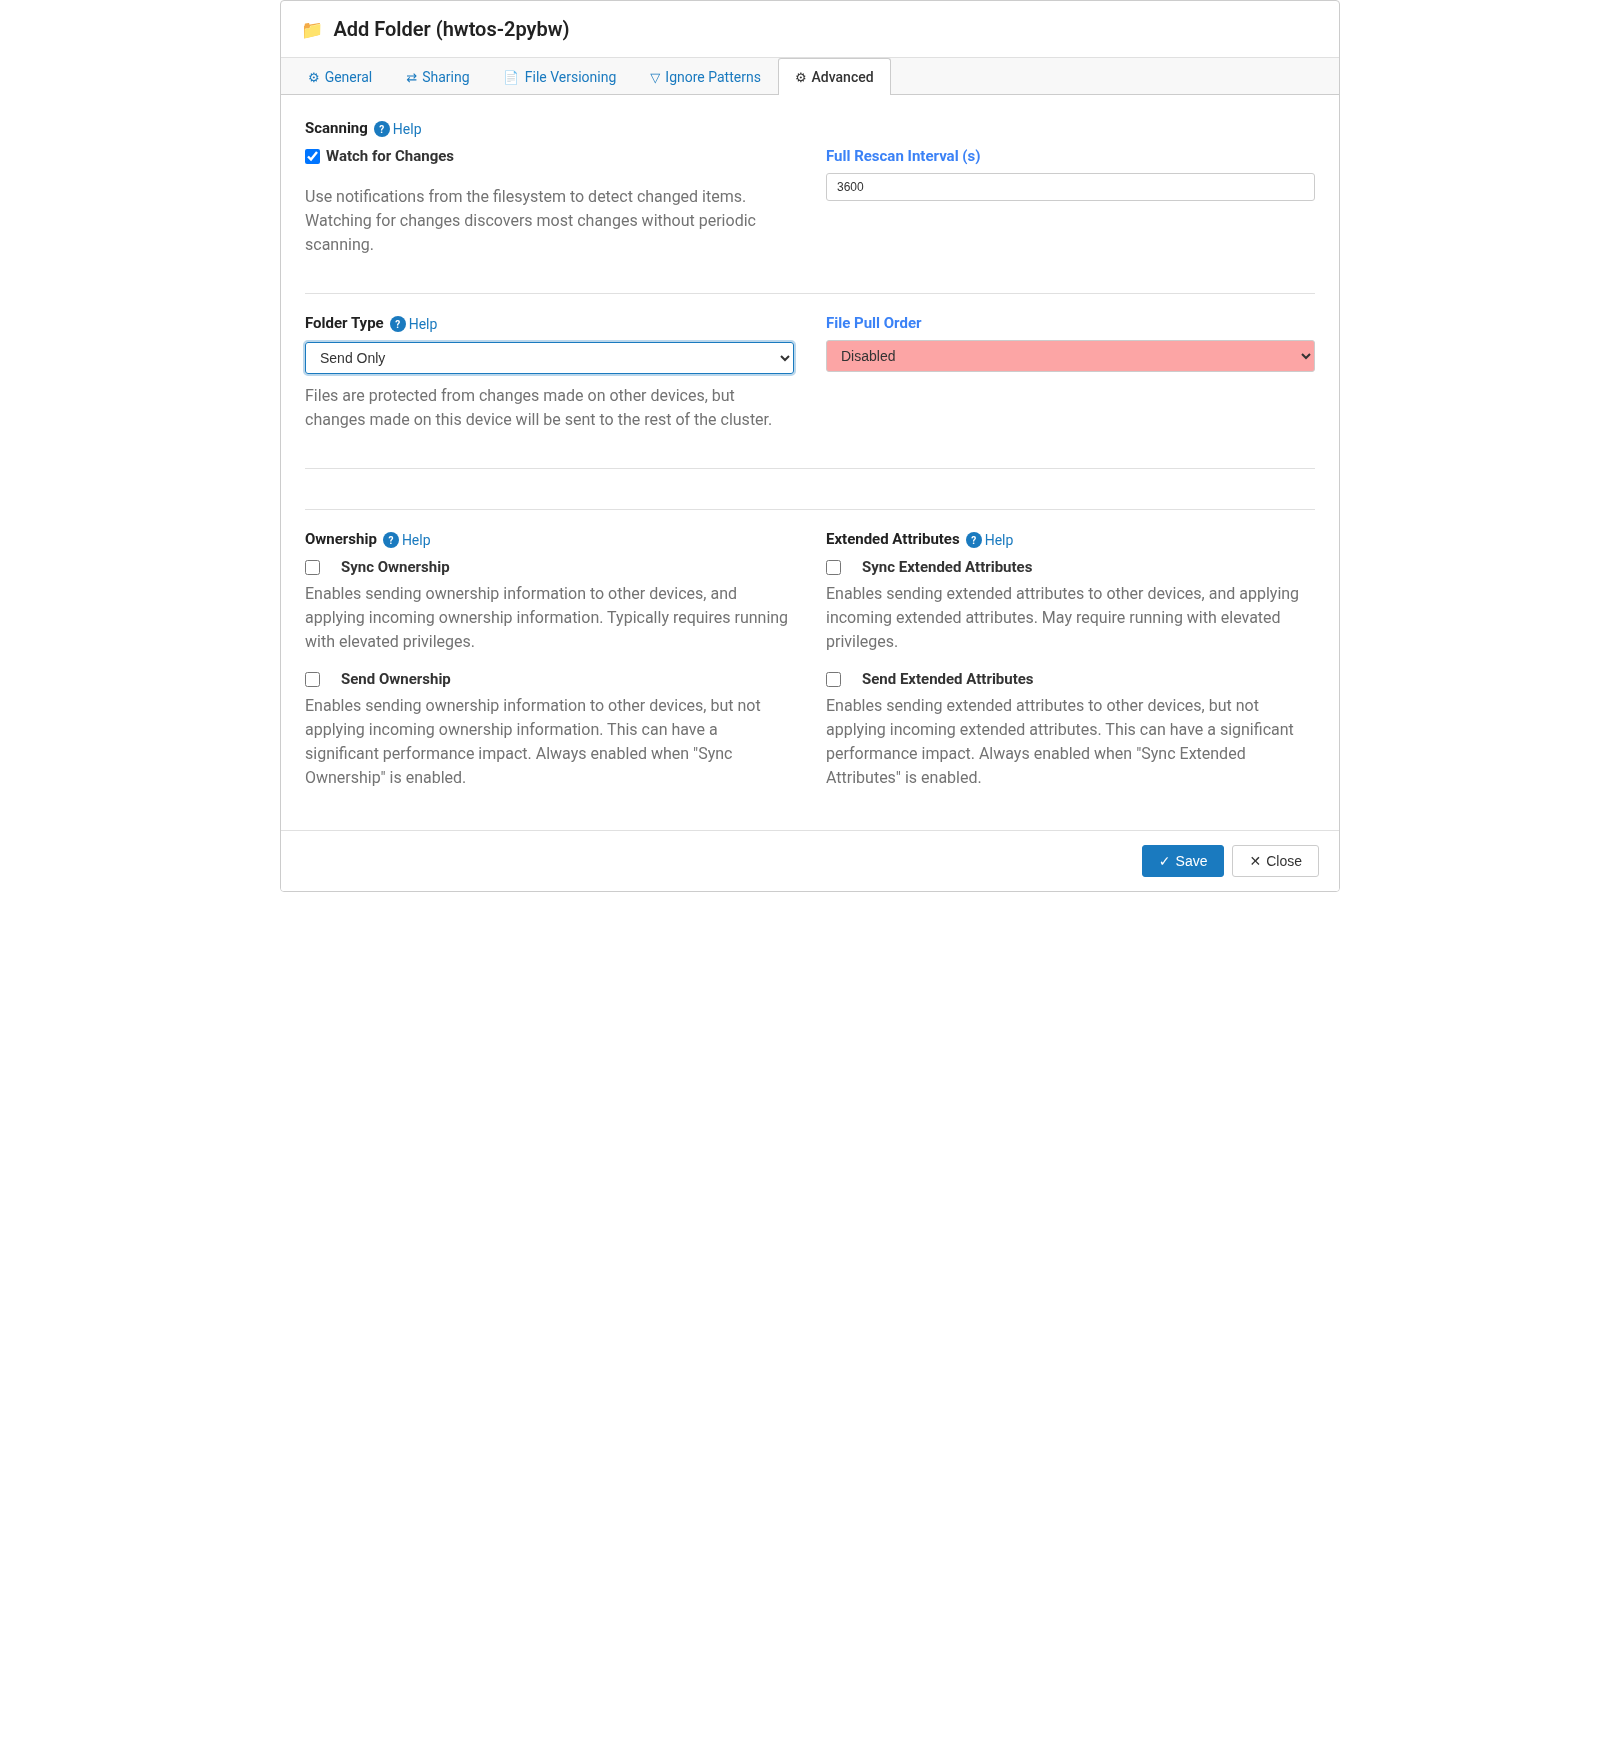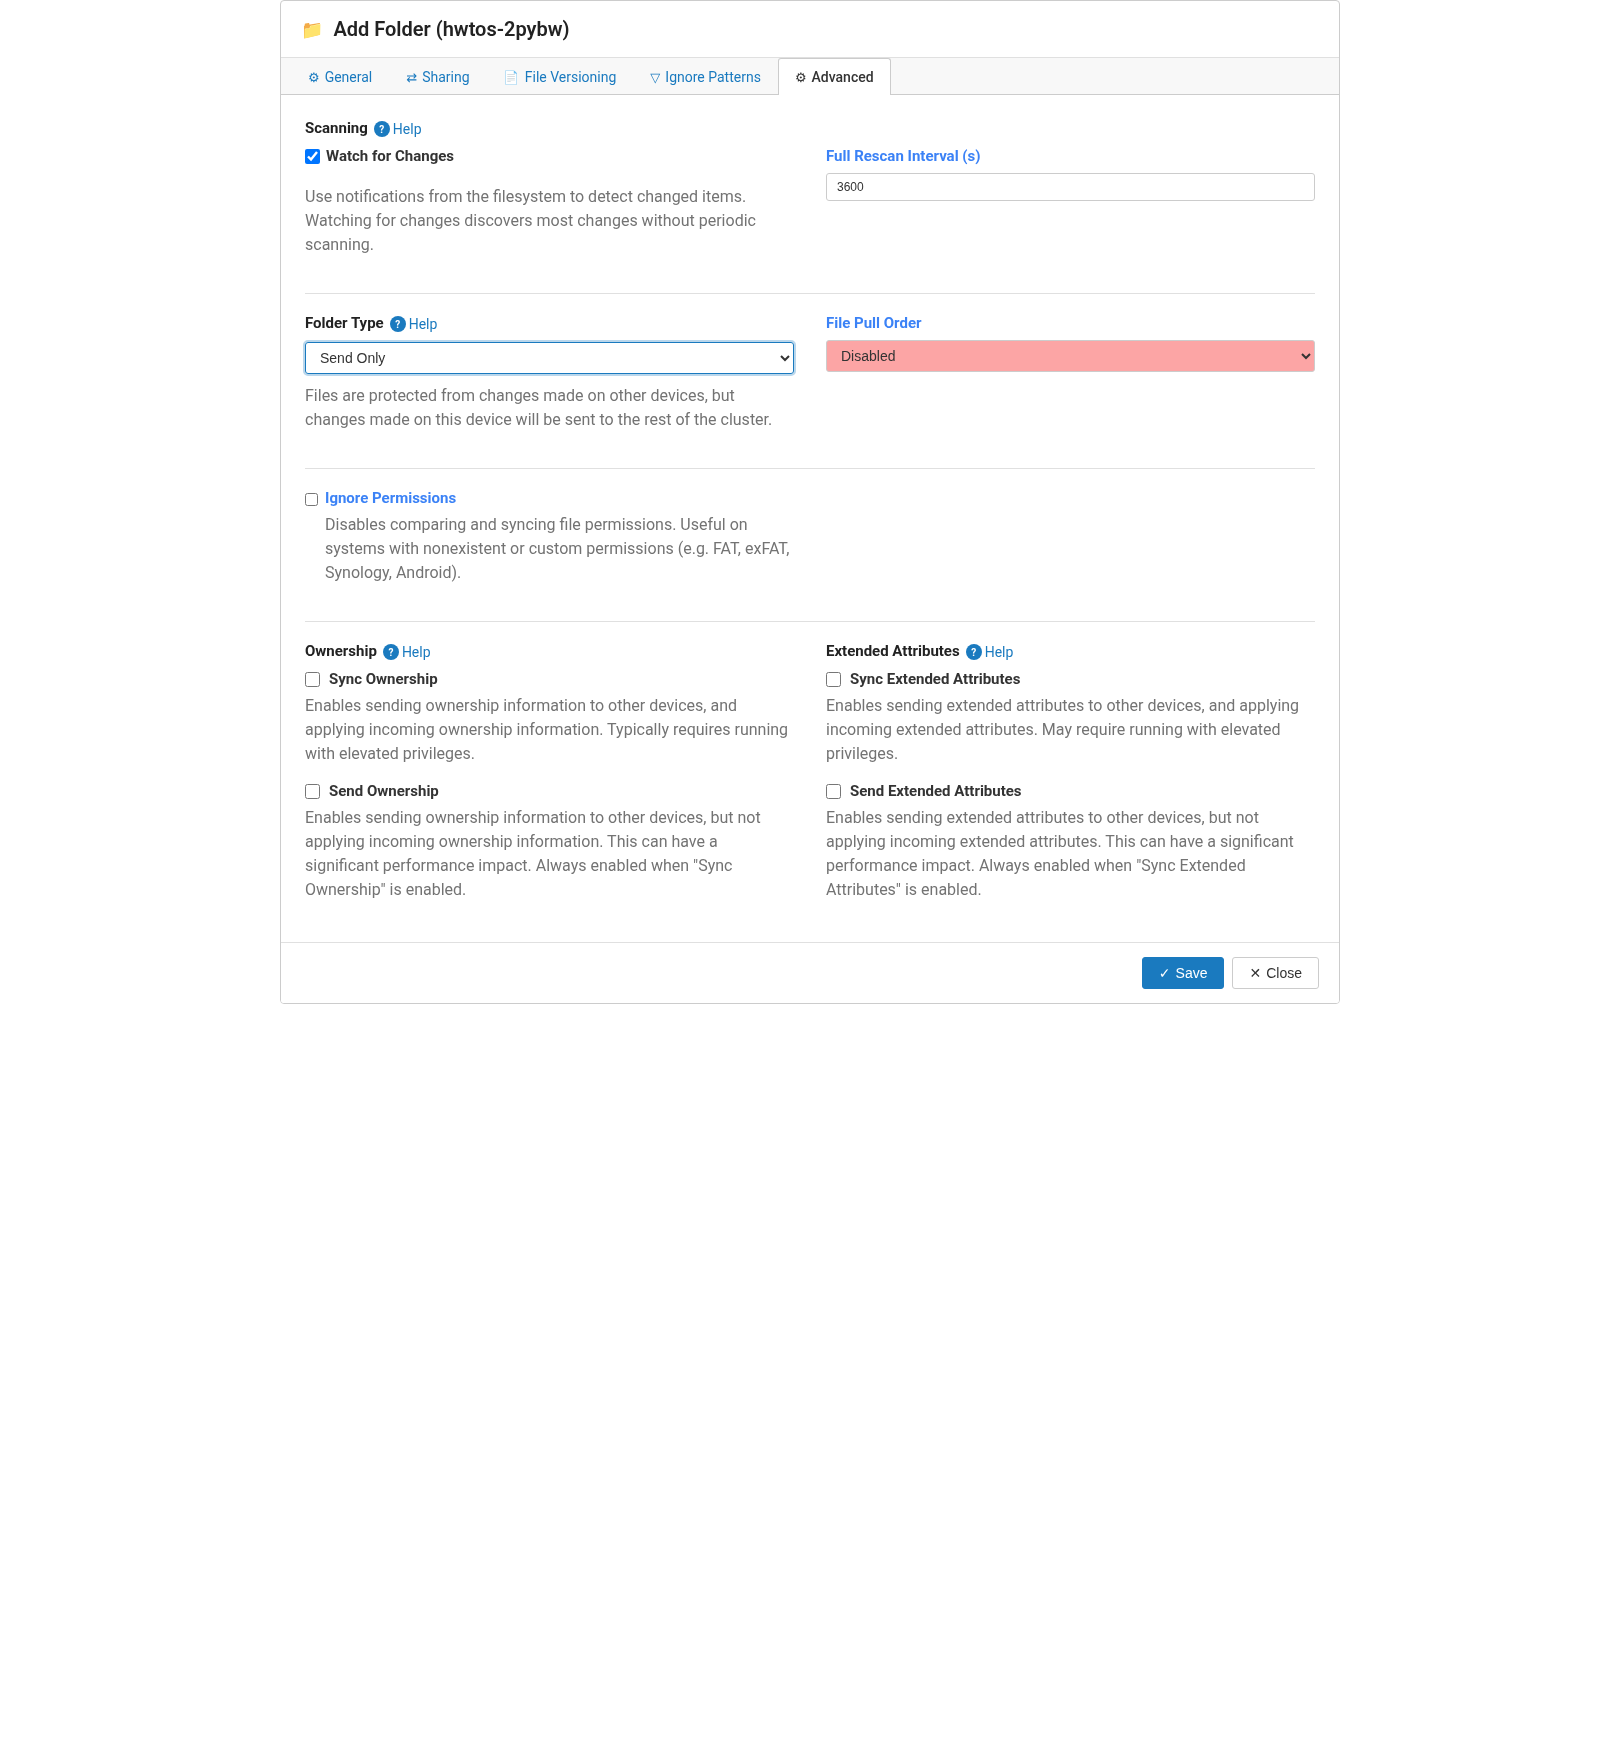--- a/index.html
+++ b/index.html
@@ -215,21 +215,21 @@
     .btn-default {
       background: #fff;
       color: #333;
     }
     .ownership-item {
       margin-bottom: 16px;
     }
     .ownership-checkbox-row {
       display: flex;
       align-items: center;
-      gap: 9px;
+      gap: 21px;
       margin-bottom: 6px;
     }
     .ownership-checkbox-row input[type="checkbox"] {
       width: 15px;
       height: 15px;
     }
     .ownership-checkbox-row label {
       font-weight: 700;
       font-size: 15px;
       cursor: pointer;
@@ -323,29 +323,20 @@
           <option>Largest First</option>
           <option>Oldest First</option>
           <option>Newest First</option>
         </select>
       </div>
     </div>
 
     <hr class="divider">
 
     <div class="two-col">
-      <div class="col-right">
-        <div class="ignore-permissions-row">
-          <input type="checkbox" id="ignore-perms" style="">
-          <div class="ignore-permissions-content">
-            <label class="field-label" for="ignore-perms" style="display:inline; cursor:pointer;">Ignore Permissions</label>
-            <p class="description-text" style="margin-top: 6px;">Disables comparing and syncing file permissions. Useful on systems with nonexistent or custom permissions (e.g. FAT, exFAT, Synology, Android).</p>
-          </div>
-        </div>
-      </div>
     </div>
 
     <hr class="divider">
 
     <div class="two-col">
 
       <div class="col-left">
         <div class="section-header">
           <span>Ownership</span>
           <a href="#" class="help-link">

